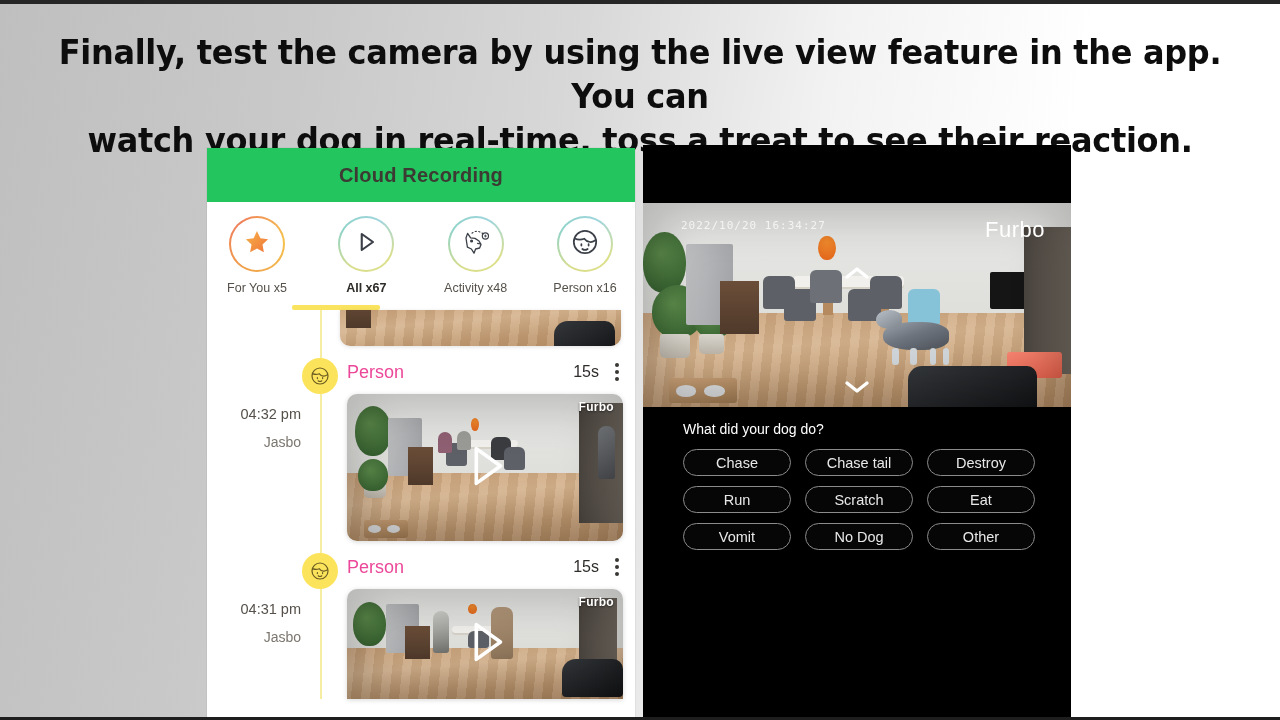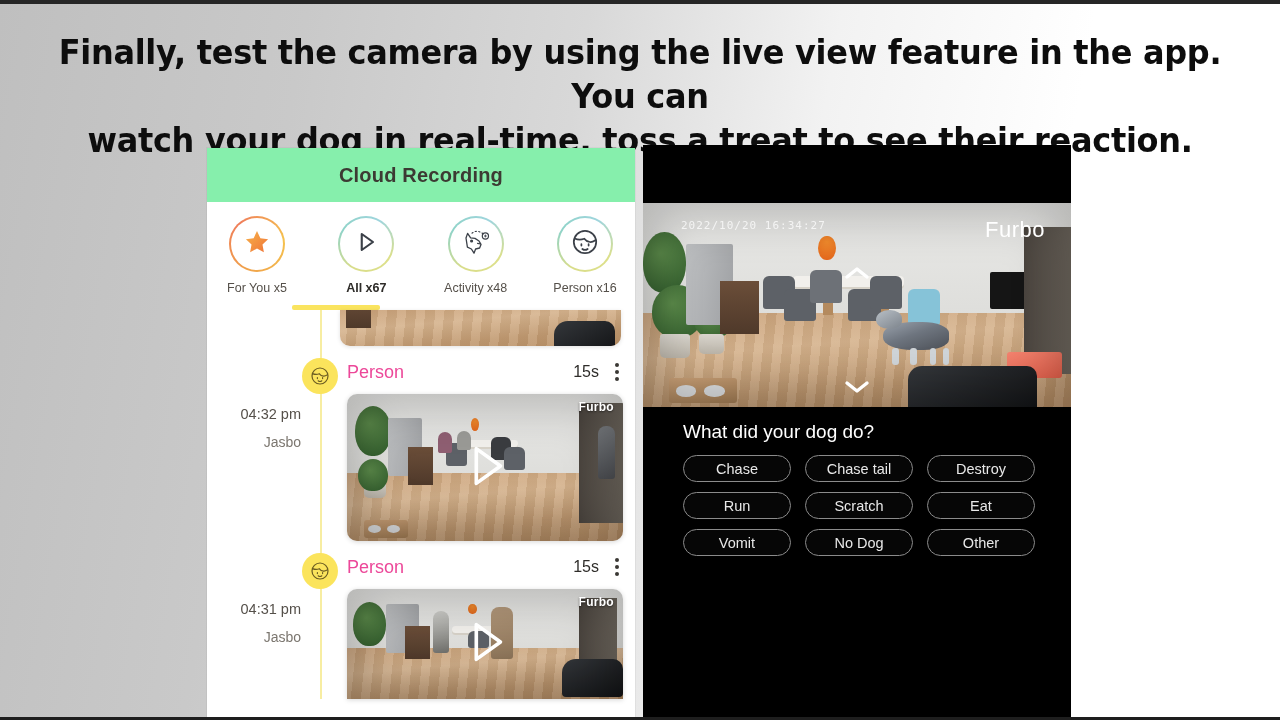--- a/index.html
+++ b/index.html
@@ -23,21 +23,21 @@
   }
   .caption .l2 { display:block; }
 
   
   .app-panel {
     position:absolute; left:207px; top:148px; width:428px; height:572px;
     background:#ffffff; overflow:hidden;
     box-shadow:0 0 0 1px rgba(0,0,0,0.04);
   }
   .app-header {
-    height:54px; background:#86efac; display:flex; align-items:center; justify-content:center;
+    height:54px; background:#22c55e; display:flex; align-items:center; justify-content:center;
   }
   .app-header .title {
     font-size:20px; font-weight:700; color:#3c3a33; letter-spacing:0.2px;
   }
 
   .filters { display:flex; padding:14px 8px 0 8px; justify-content:space-between; }
   .filter { width:84px; display:flex; flex-direction:column; align-items:center; }
   .f-circle {
     width:56px; height:56px; border-radius:50%;
     display:flex; align-items:center; justify-content:center; position:relative;
@@ -102,21 +102,21 @@
   .cam-ts {
     position:absolute; left:38px; top:16px; font-size:11px; color:rgba(255,255,255,.75);
     letter-spacing:1px; filter:blur(0.7px); font-family:"DejaVu Sans Mono", monospace;
   }
   .cam-wm { position:absolute; right:26px; top:14px; font-size:22px; color:#fff; font-weight:400; letter-spacing:.5px;}
   .chev { position:absolute; left:50%; transform:translateX(-50%); }
   .chev.up { top:62px; }
   .chev.down { bottom:8px; }
 
   .qa { background:#000; padding:14px 36px 0 40px; }
-  .qa-title { color:#fff; font-size:19px; margin-bottom:12px; }
+  .qa-title { color:#fff; font-size:14px; margin-bottom:12px; }
   .qa-grid { display:grid; grid-template-columns:repeat(3,1fr); gap:10px 14px; }
   .tag {
     border:1.5px solid #8b8b8b; border-radius:16px; height:27px;
     display:flex; align-items:center; justify-content:center;
     color:#e8e8e8; font-size:14.5px; background:#060606; cursor:pointer;
   }
 
   
   .room { position:absolute; inset:0; }
   .wall  { position:absolute; left:0; top:0; right:0; height:56%; background:linear-gradient(180deg,#e9e9e7,#dededb); }

